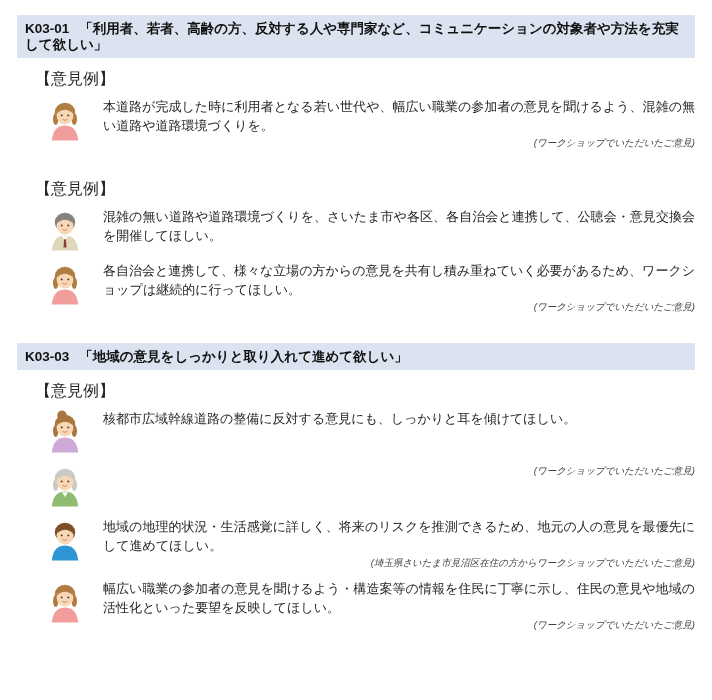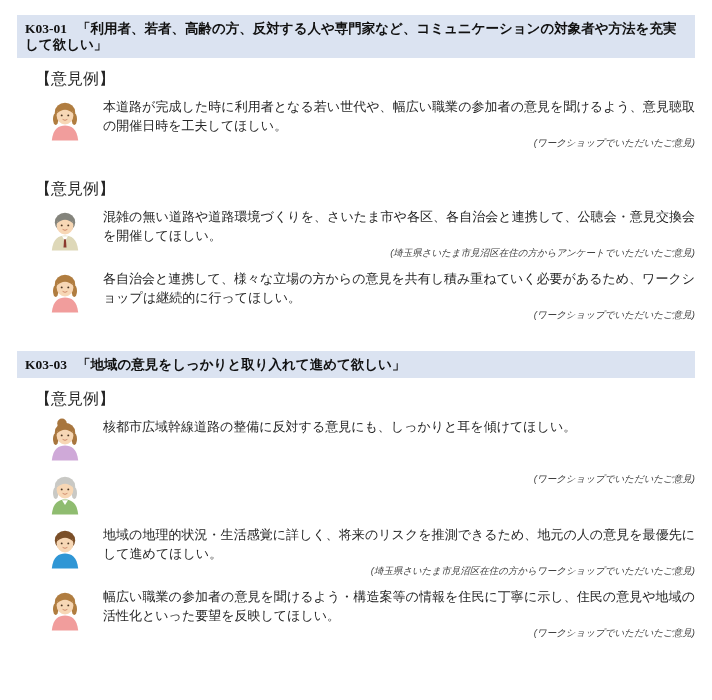--- a/index.html
+++ b/index.html
@@ -12,21 +12,20 @@
   }
   .page { padding-top:15px; }
   .section { margin:0 17px 30px 17px; }
   .section-header {
     background:#dbe3f1;
     font-weight:bold;
     font-size:13.5px;
     color:#111111;
     padding:6px 8px 5px 8px;
     line-height:16px;
-    font-family:Liberation Serif, serif;
   }
   .section-id { margin-right:10px; }
   .opinion-label { font-size:16px; margin:11px 0 7px 18px; }
   .comment { display:flex; align-items:flex-start; margin:4px 0 10px 30px; }
   .avatar { width:36px; height:44px; flex:0 0 36px; }
   .avatar svg { width:100%; height:100%; display:block; }
   .comment-body { flex:1; margin-left:20px; min-width:0; }
   .comment-text { font-size:13px; line-height:19px; text-align:justify; }
   .attribution { font-size:9.5px; color:#404040; text-align:right; margin-top:2px; line-height:12px;font-style:italic; }
 
@@ -75,21 +74,21 @@
             <path class="fringe" d="M16.5,27 Q17.5,13.5 30,13.5 Q42.5,13.5 43.5,27 Q36,20.5 30,20.8 Q24,20.5 16.5,27 Z"></path>
             <path class="torso" d="M8,72 C10,52 20,47 30,47 C40,47 50,52 52,72 Z"></path>
             <path class="collar" d="M25,48 L30,56 L35,48 Z"></path>
             <polygon class="tie" points="28.5,53 31.5,53 32.5,67 27.5,67"></polygon>
             <circle class="eye" cx="24.5" cy="30" r="1.6"></circle>
             <circle class="eye" cx="35.5" cy="30" r="1.6"></circle>
             <path class="mouth" d="M26.5,37 Q30,40 33.5,37"></path>
           </svg>
         </div>
       <div class="comment-body">
-        <div class="comment-text">本道路が完成した時に利用者となる若い世代や、幅広い職業の参加者の意見を聞けるよう、意見聴取の開催日時を工夫してほしい。</div>
+        <div class="comment-text">本道路が完成した時に利用者となる若い世代や、幅広い職業の参加者の意見を聞けるよう、混雑の無い道路や道路環境づくりを。</div>
         <div class="attribution">(ワークショップでいただいたご意見)</div>
       </div>
     </div>
   </div>
 
   <div class="section">
     <div class="opinion-label">【意見例】</div>
 
     <div class="comment" data-avatar="man-suit">
       <div class="avatar">
@@ -103,21 +102,20 @@
             <path class="torso" d="M8,72 C10,52 20,47 30,47 C40,47 50,52 52,72 Z"></path>
             <path class="collar" d="M25,48 L30,56 L35,48 Z"></path>
             <polygon class="tie" points="28.5,53 31.5,53 32.5,67 27.5,67"></polygon>
             <circle class="eye" cx="24.5" cy="30" r="1.6"></circle>
             <circle class="eye" cx="35.5" cy="30" r="1.6"></circle>
             <path class="mouth" d="M26.5,37 Q30,40 33.5,37"></path>
           </svg>
         </div>
       <div class="comment-body">
         <div class="comment-text">混雑の無い道路や道路環境づくりを、さいたま市や各区、各自治会と連携して、公聴会・意見交換会を開催してほしい。</div>
-        <div class="attribution">(埼玉県さいたま市見沼区在住の方からアンケートでいただいたご意見)</div>
       </div>
     </div>
 
     <div class="comment" data-avatar="woman-pink">
       <div class="avatar">
           <svg viewBox="0 0 60 72" xmlns="http://www.w3.org/2000/svg">
             <circle class="bun" cx="25" cy="10" r="8"></circle>
             <ellipse class="hair-back" cx="30" cy="25" rx="17" ry="16"></ellipse>
             <ellipse class="side-hair" cx="14.5" cy="36" rx="4.5" ry="10"></ellipse>
             <ellipse class="side-hair" cx="45.5" cy="36" rx="4.5" ry="10"></ellipse>

